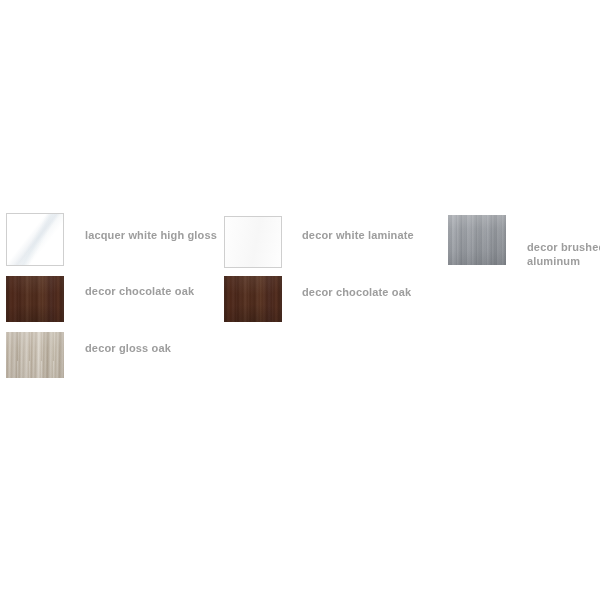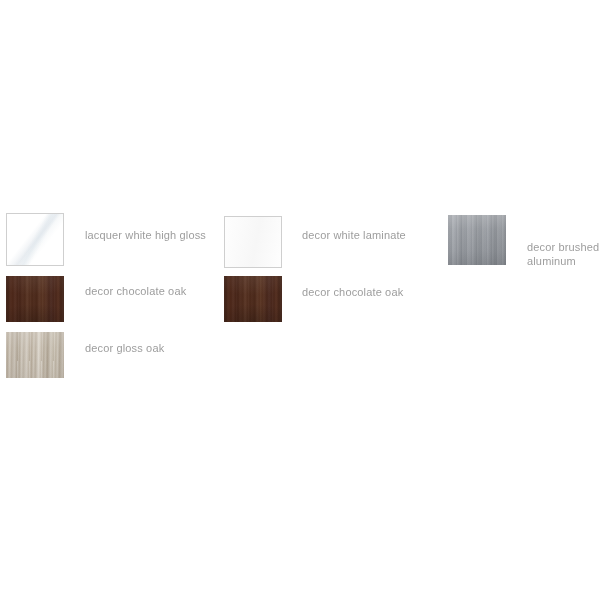--- a/index.html
+++ b/index.html
@@ -20,20 +20,21 @@
   #swatch-board {
     position: absolute;
     left: 0;
     top: 0;
     width: 600px;
     height: 600px;
   }
 
   .swatch-group {
     position: absolute;
+    font-weight: bold;
   }
 
   .swatch-row {
     position: absolute;
     left: 0;
   }
 
   .swatch-chip {
     position: absolute;
     left: 0;

